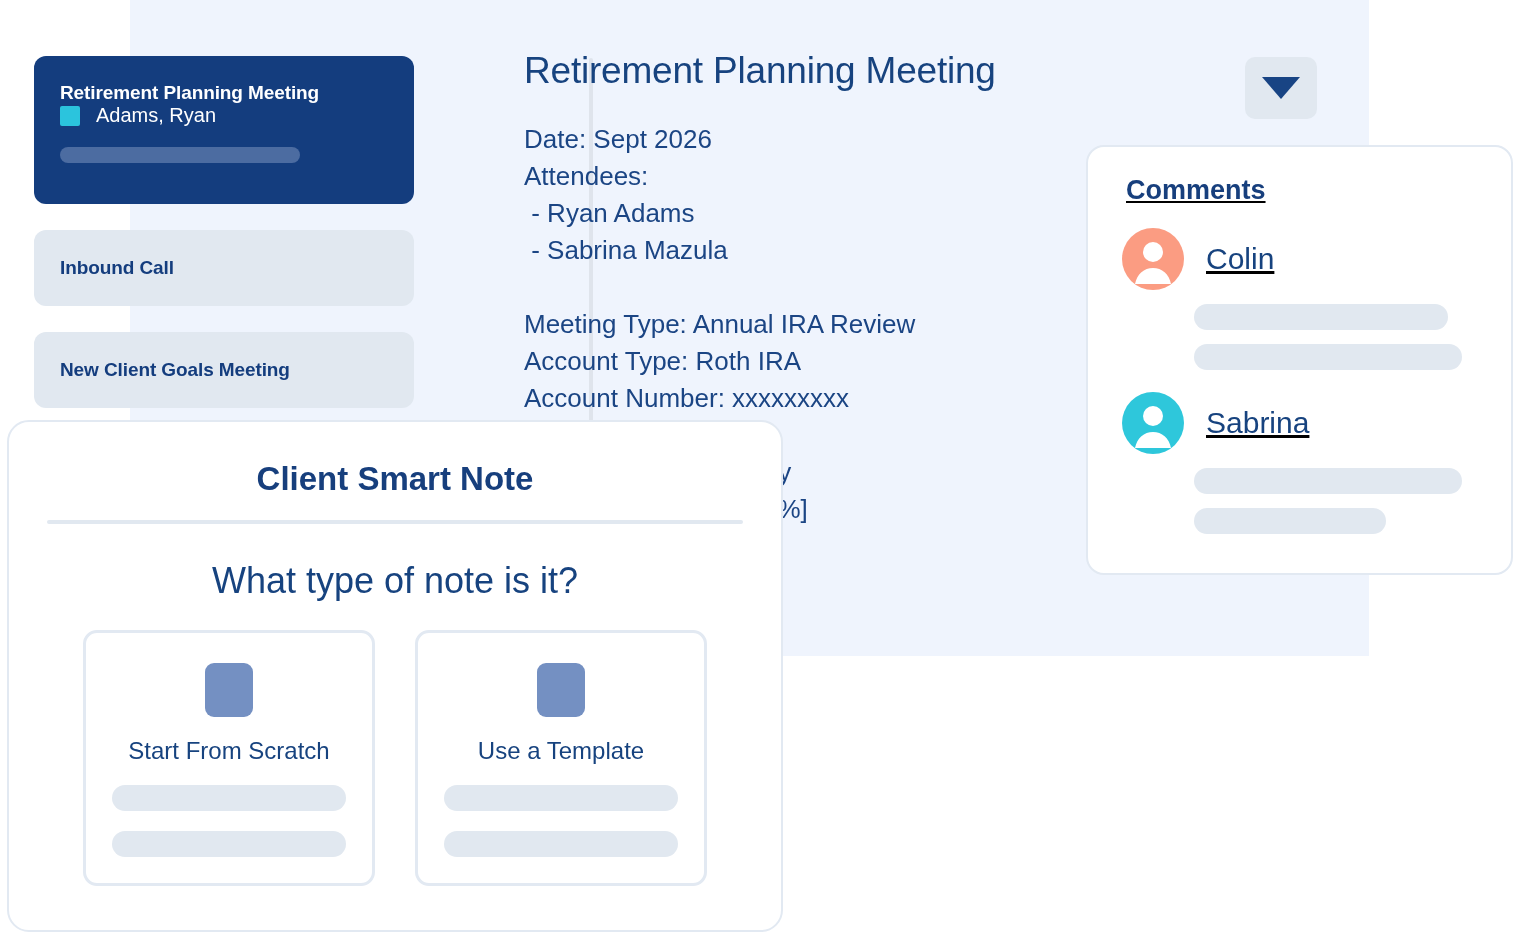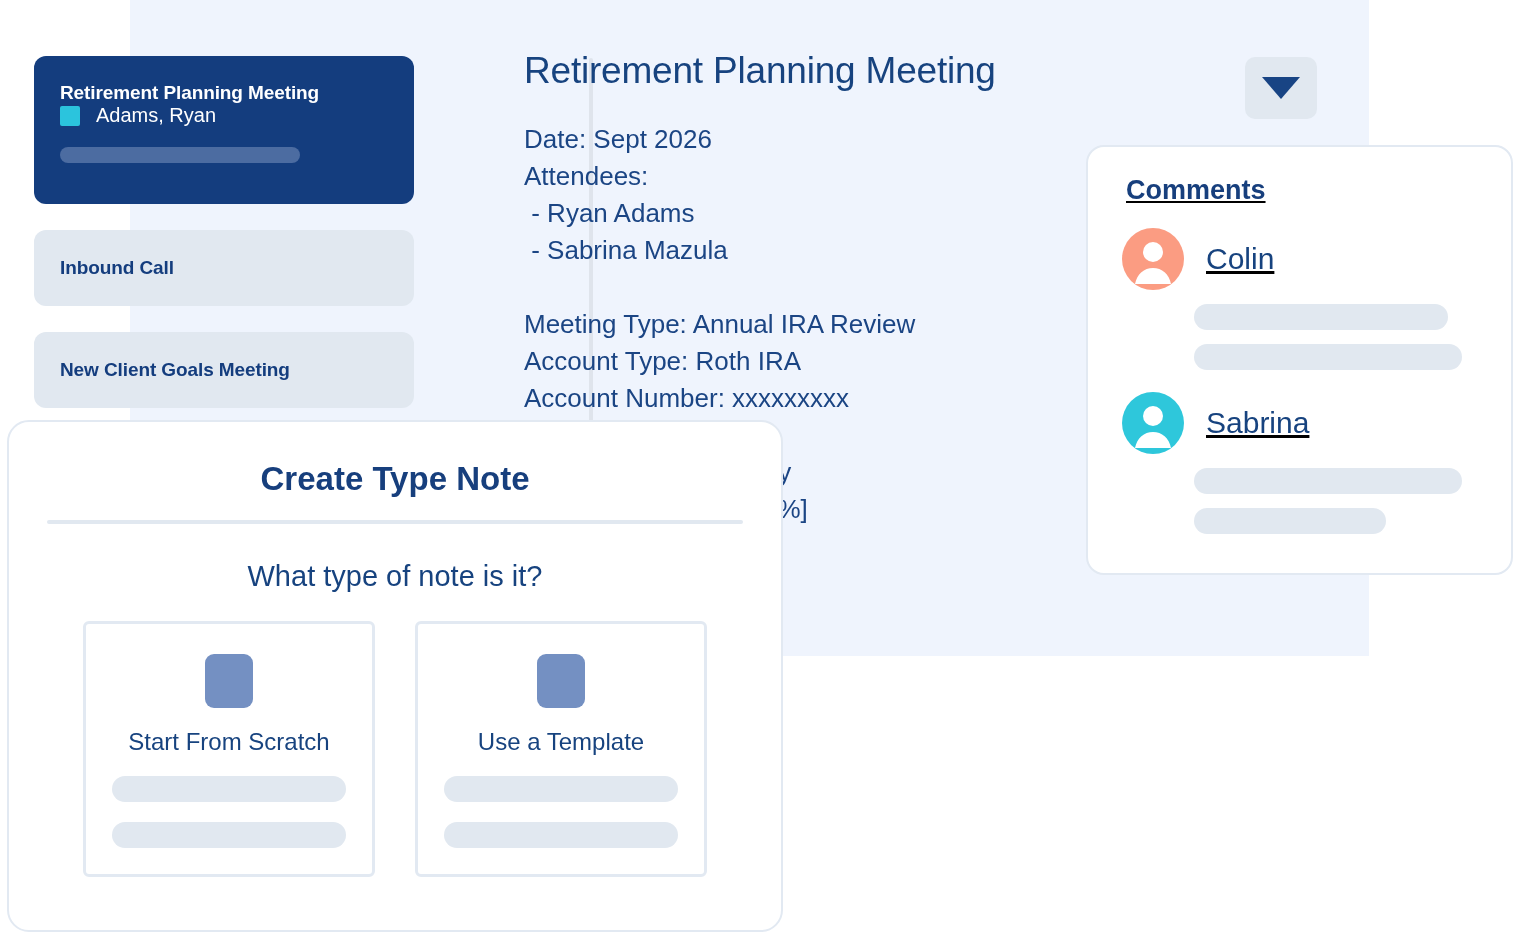--- a/index.html
+++ b/index.html
@@ -206,35 +206,35 @@
   #modal-divider {
     margin: 22px auto 0 auto;
     width: 696px;
     height: 4px;
     background: #e1e8f0;
     border-radius: 2px;
   }
   #modal-question {
     margin: 36px 0 0 0;
     text-align: center;
-    font-size: 29px;
+    font-size: 36px;
     color: #17437f;
   }
   #modal-options {
     margin: 28px 0 0 0;
     display: flex;
     justify-content: center;
     gap: 40px;
   }
   .option-card {
     width: 292px;
     height: 256px;
     box-sizing: border-box;
     border: 3px solid #e2e9f2;
-    border-radius: 6px;
+    border-radius: 14px;
     padding: 30px 26px 0 26px;
     text-align: center;
     cursor: pointer;
     background: #ffffff;
   }
   .option-icon {
     width: 48px;
     height: 54px;
     background: #7490c2;
     border-radius: 9px;
@@ -326,21 +326,21 @@
         </svg>
       </div>
       <div class="comment-author">Sabrina</div>
     </div>
     <div class="skeleton-line" style="width:268px"></div>
     <div class="skeleton-line" style="width:192px"></div>
   </div>
 </div>
 
 <div id="smart-note-modal">
-  <div id="modal-title">Create Type Note</div>
+  <div id="modal-title">Client Smart Note</div>
   <div id="modal-divider"></div>
   <div id="modal-question">What type of note is it?</div>
 
   <div id="modal-options">
 
     <div class="option-card">
       <div class="option-icon"></div>
       <div class="option-label">Start From Scratch</div>
       <div class="option-skeleton"></div>
       <div class="option-skeleton"></div>

